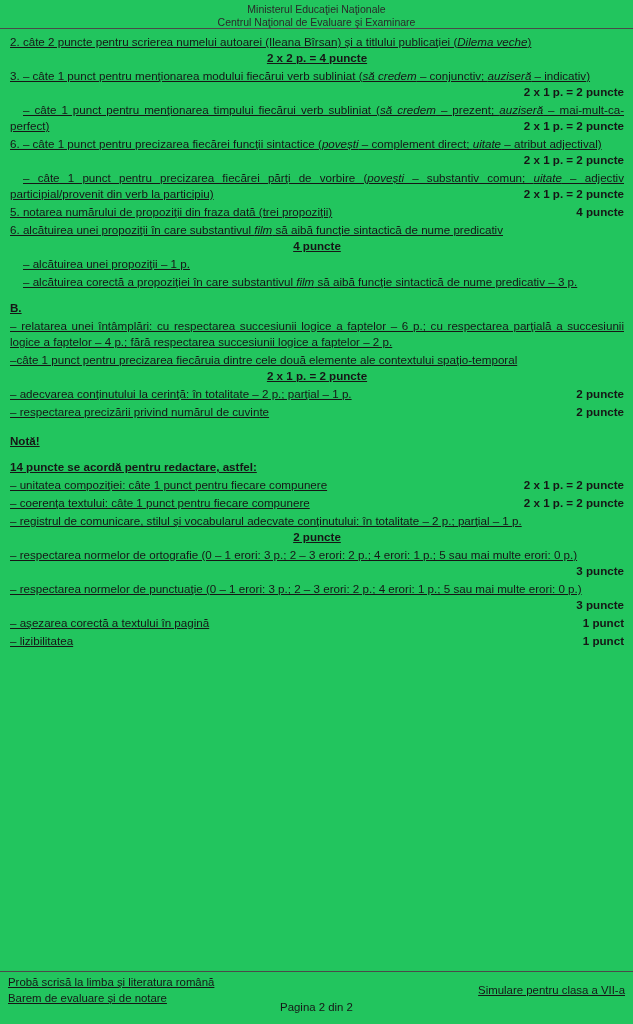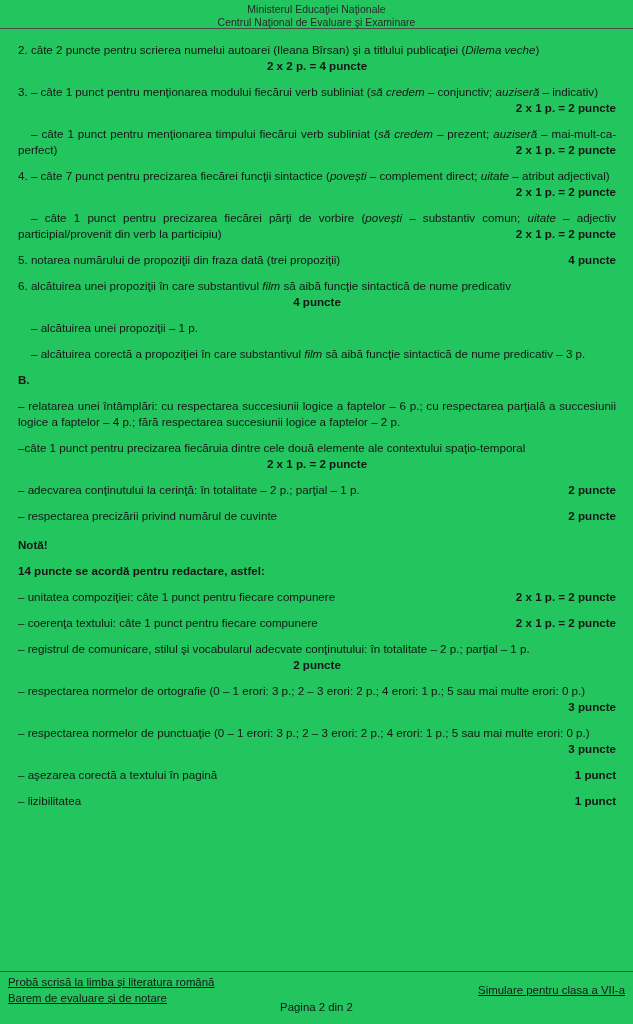--- a/index.html
+++ b/index.html
@@ -32,21 +32,21 @@
   .rule-bottom { top: 971px; }
   .content {
     position: absolute;
     top: 32px;
     left: 8px;
     width: 618px;
     font-size: 11.6px;
     line-height: 16px;
     text-align: justify;
   }
-  .item { margin: 10px; }
+  .item { margin: 2px; text-decoration: underline; }
   .item::after { content: ""; display: block; clear: both; }
   .item.indent { text-indent: 13px; }
   .rich em { font-style: italic; }
   .rich strong { font-weight: 700; }
   .score {
     float: right;
     font-weight: 700;
     white-space: nowrap;
   }
   .score.own-line {
@@ -98,21 +98,21 @@
   </p>
       <p class="item">
     <span class="rich"><span>3. – câte 1 punct pentru menţionarea modului fiecărui verb subliniat (</span><em>să credem</em><span> – conjunctiv; </span><em>auziseră</em><span> – indicativ)</span></span>
     <span class="score">2 x 1 p. = 2 puncte</span>
   </p>
       <p class="item indent">
     <span class="rich"><span>– câte 1 punct pentru menţionarea timpului fiecărui verb subliniat (</span><em>să credem</em><span> – prezent; </span><em>auziseră</em><span> – mai-mult-ca-perfect)</span></span>
     <span class="score">2 x 1 p. = 2 puncte</span>
   </p>
       <p class="item">
-    <span class="rich"><span>4. – câte 7 punct pentru precizarea fiecărei funcţii sintactice (</span><em>povești</em><span> – complement direct; </span><em>uitate</em><span> – atribut adjectival)</span></span>
+    <span class="rich"><span>6. – câte 1 punct pentru precizarea fiecărei funcţii sintactice (</span><em>povești</em><span> – complement direct; </span><em>uitate</em><span> – atribut adjectival)</span></span>
     <span class="score">2 x 1 p. = 2 puncte</span>
   </p>
       <p class="item indent">
     <span class="rich"><span>– câte 1 punct pentru precizarea fiecărei părţi de vorbire (</span><em>povești</em><span> – substantiv comun; </span><em>uitate</em><span> – adjectiv participial/provenit din verb la participiu)</span></span>
     <span class="score">2 x 1 p. = 2 puncte</span>
   </p>
       <p class="item">
     <span class="rich"><span>5. notarea numărului de propoziţii din fraza dată (trei propoziţii)</span></span>
     <span class="score">4 puncte</span>
   </p>

